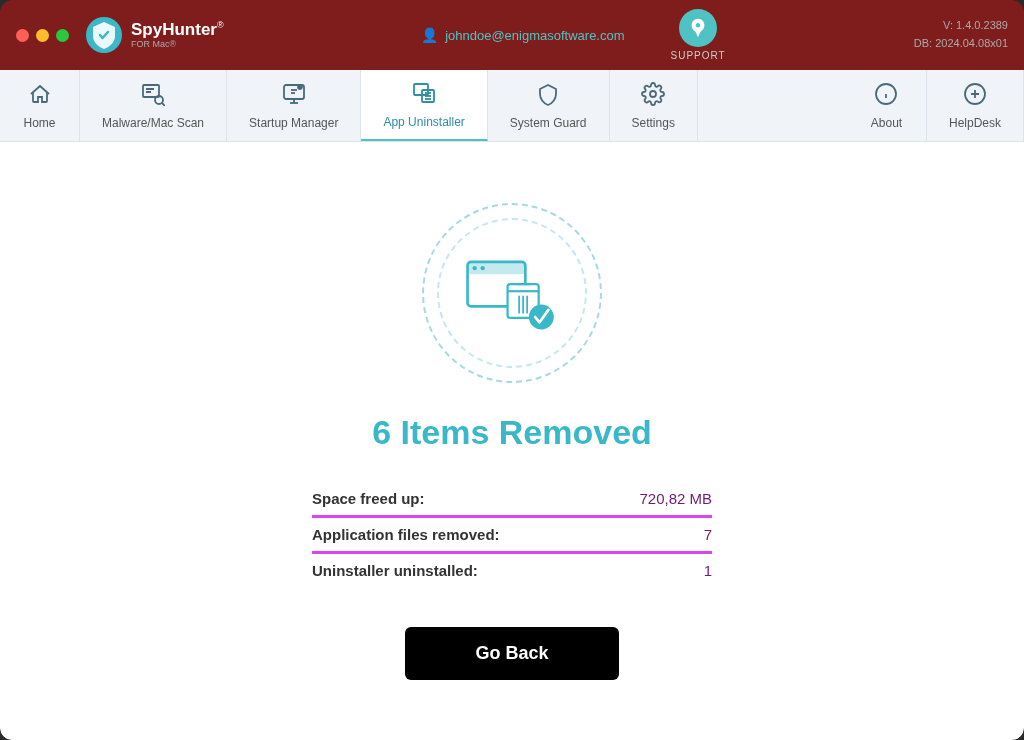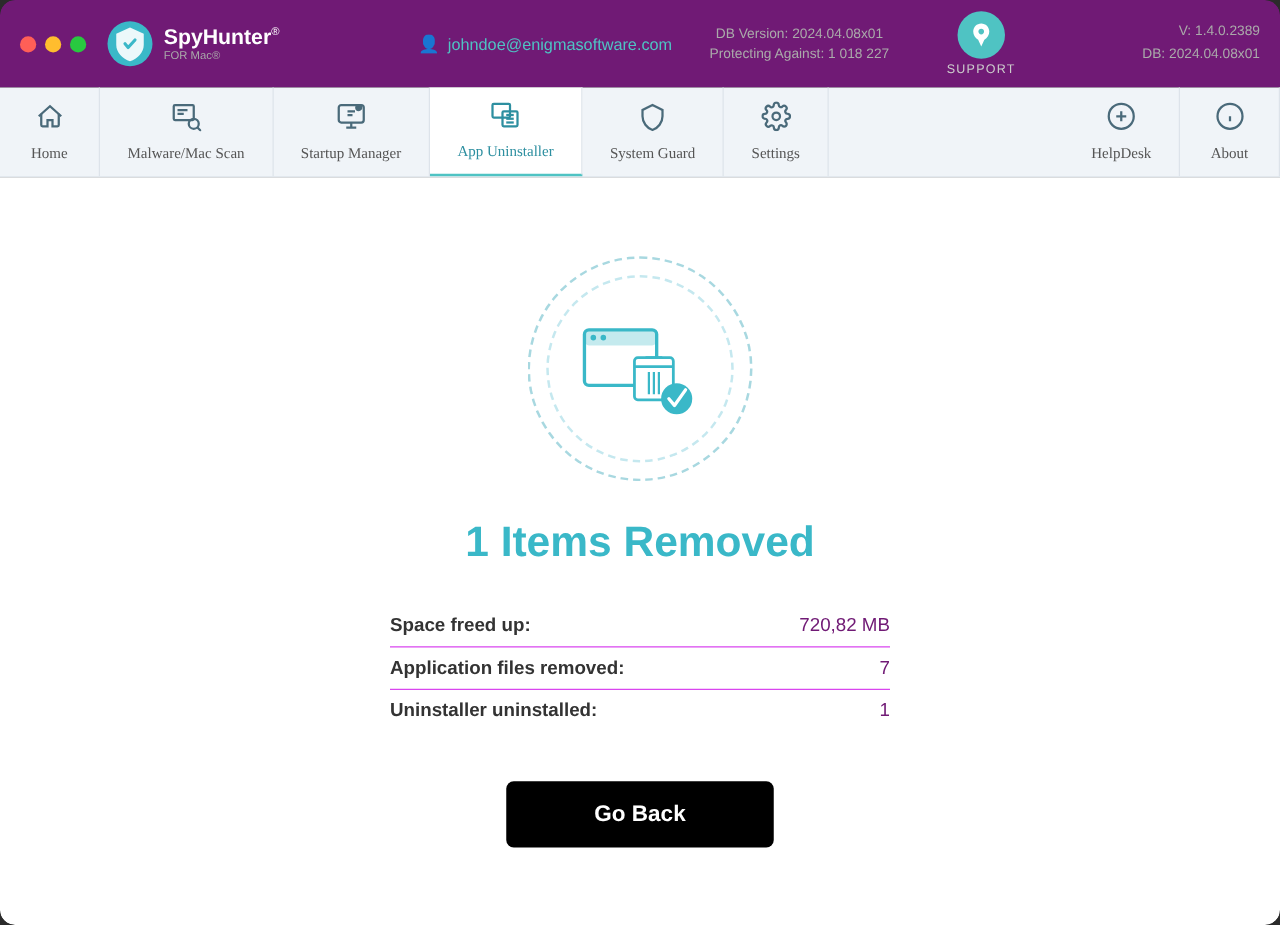--- a/index.html
+++ b/index.html
@@ -14,21 +14,21 @@
     .window {
       width: 100%;
       height: 100%;
       border-radius: 12px;
       overflow: hidden;
       display: flex;
       flex-direction: column;
     }
     
     .titlebar {
-      background: #701a75;
+      background: #7f1d1d;
       height: 70px;
       display: flex;
       align-items: center;
       padding: 0 16px;
       gap: 0;
       flex-shrink: 0;
     }
     .traffic-lights {
       display: flex;
       gap: 7px;
@@ -129,21 +129,20 @@
       align-items: center;
       justify-content: center;
       padding: 0 22px;
       gap: 4px;
       cursor: pointer;
       border-right: 1px solid #dde3ea;
       min-width: 80px;
       color: #555;
       font-size: 12px;
       transition: background 0.15s;
-      font-family: Liberation Serif, serif;
     }
     .nav-item.active {
       background: #ffffff;
       color: #2d8fa0;
       border-bottom: 2px solid #4fc3c3;
       text-align: center;
     }
     .nav-item .nav-icon {
       font-size: 22px;
       color: #4a6a7a;
@@ -205,21 +204,21 @@
 
     
     .stats-table {
       width: 400px;
       margin-bottom: 40px;
     }
     .stat-row {
       display: flex;
       justify-content: space-between;
       padding: 8px 0;
-      border-bottom: 1px solid #d946ef;
+      border-bottom: 3px solid #d946ef;
       font-size: 15px;
     }
     .stat-row:last-child { border-bottom: none; }
     .stat-label {
       font-weight: 600;
       color: #333;
     }
     .stat-value {
       color: #701a75;
     }
@@ -262,24 +261,20 @@
         </div>
         <div style="color:#aaa;font-size:9px;">FOR Mac®</div>
       </div>
     </div>
 
     <div class="titlebar-center">
       <div class="user-info">
         <span class="user-icon">👤</span>
         <span>johndoe@enigmasoftware.com</span>
       </div>
-      <div class="db-info">
-        <span>DB Version: 2024.04.08x01</span>
-        <span>Protecting Against: 1 018 227</span>
-      </div>
       <div class="support-btn">
         <div class="support-icon">
 
           <svg width="22" height="22" viewBox="0 0 24 24" fill="white">
             <path d="M12 2C8.13 2 5 5.13 5 9c0 3.08 1.74 5.75 4.29 7.1L12 22l2.71-5.9C17.26 14.75 19 12.08 19 9c0-3.87-3.13-7-7-7zm0 9.5c-1.38 0-2.5-1.12-2.5-2.5S10.62 6.5 12 6.5s2.5 1.12 2.5 2.5S13.38 11.5 12 11.5z"></path>
           </svg>
         </div>
         <span class="support-label">SUPPORT</span>
       </div>
     </div>
@@ -349,40 +344,40 @@
       <span class="nav-icon">
         <svg width="24" height="24" viewBox="0 0 24 24" fill="none" stroke="#4a6a7a" stroke-width="1.8">
           <circle cx="12" cy="12" r="3"></circle>
           <path d="M19.4 15a1.65 1.65 0 00.33 1.82l.06.06a2 2 0 010 2.83 2 2 0 01-2.83 0l-.06-.06a1.65 1.65 0 00-1.82-.33 1.65 1.65 0 00-1 1.51V21a2 2 0 01-4 0v-.09A1.65 1.65 0 009 19.4a1.65 1.65 0 00-1.82.33l-.06.06a2 2 0 01-2.83-2.83l.06-.06A1.65 1.65 0 004.68 15a1.65 1.65 0 00-1.51-1H3a2 2 0 010-4h.09A1.65 1.65 0 004.6 9a1.65 1.65 0 00-.33-1.82l-.06-.06a2 2 0 012.83-2.83l.06.06A1.65 1.65 0 009 4.68a1.65 1.65 0 001-1.51V3a2 2 0 014 0v.09a1.65 1.65 0 001 1.51 1.65 1.65 0 001.82-.33l.06-.06a2 2 0 012.83 2.83l-.06.06A1.65 1.65 0 0019.4 9a1.65 1.65 0 001.51 1H21a2 2 0 010 4h-.09a1.65 1.65 0 00-1.51 1z"></path>
         </svg>
       </span>
       <span>Settings</span>
     </div>
     <div class="nav-spacer"></div>
     <div class="nav-right">
+      <div class="nav-item">
+        <span class="nav-icon">
+          <svg width="24" height="24" viewBox="0 0 24 24" fill="none" stroke="#4a6a7a" stroke-width="1.8">
+            <circle cx="12" cy="12" r="10"></circle>
+            <line x1="12" y1="16" x2="12" y2="12"></line>
+            <line x1="12" y1="8" x2="12.01" y2="8"></line>
+          </svg>
+        </span>
+        <span>About</span>
+      </div>
       <div class="nav-item">
         <span class="nav-icon">
           <svg width="24" height="24" viewBox="0 0 24 24" fill="none" stroke="#4a6a7a" stroke-width="1.8">
             <circle cx="12" cy="12" r="10"></circle>
             <line x1="12" y1="8" x2="12" y2="16"></line>
             <line x1="8" y1="12" x2="16" y2="12"></line>
           </svg>
         </span>
         <span>HelpDesk</span>
       </div>
-      <div class="nav-item">
-        <span class="nav-icon">
-          <svg width="24" height="24" viewBox="0 0 24 24" fill="none" stroke="#4a6a7a" stroke-width="1.8">
-            <circle cx="12" cy="12" r="10"></circle>
-            <line x1="12" y1="16" x2="12" y2="12"></line>
-            <line x1="12" y1="8" x2="12.01" y2="8"></line>
-          </svg>
-        </span>
-        <span>About</span>
-      </div>
     </div>
   </div>
 
   <div class="main-content">
 
     <div class="result-icon-container">
       <div class="result-icon-inner">
 
         <svg class="uninstall-icon-svg" viewBox="0 0 110 90" fill="none">
 
@@ -397,21 +392,21 @@
           <line x1="63" y1="48" x2="63" y2="68" stroke="#3ab8c8" stroke-width="2"></line>
           <line x1="67.5" y1="48" x2="67.5" y2="68" stroke="#3ab8c8" stroke-width="2"></line>
           <line x1="72" y1="48" x2="72" y2="68" stroke="#3ab8c8" stroke-width="2"></line>
 
           <circle cx="88" cy="72" r="14" fill="#3ab8c8"></circle>
           <path d="M81 72 L86 78 L96 64" stroke="white" stroke-width="3" fill="none" stroke-linecap="round" stroke-linejoin="round"></path>
         </svg>
       </div>
     </div>
 
-    <div class="result-title">1 Items Removed</div>
+    <div class="result-title">6 Items Removed</div>
 
     <div class="stats-table">
       <div class="stat-row">
         <span class="stat-label">Space freed up:</span>
         <span class="stat-value">720,82 MB</span>
       </div>
       <div class="stat-row">
         <span class="stat-label">Application files removed:</span>
         <span class="stat-value">7</span>
       </div>

